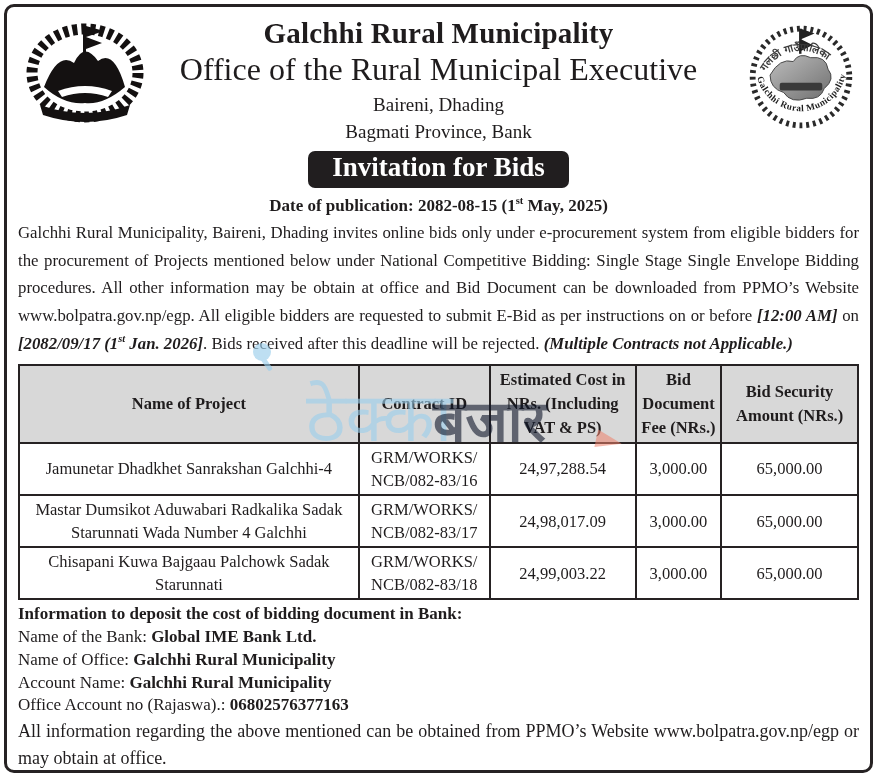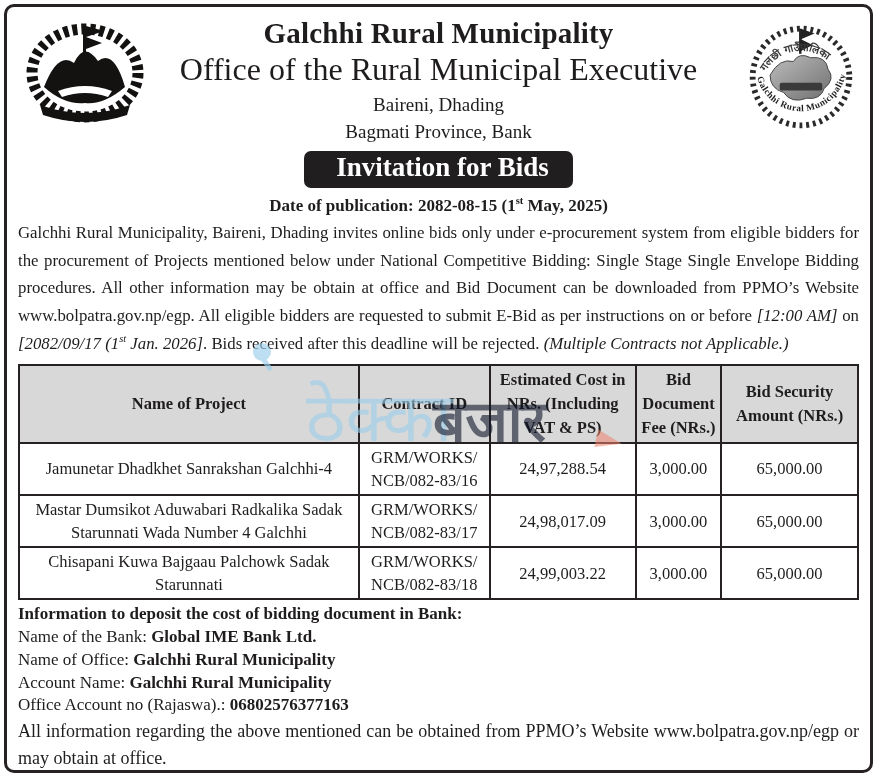--- a/index.html
+++ b/index.html
@@ -6,27 +6,27 @@
   body{font-family:"Liberation Serif","DejaVu Serif",serif;color:#1f1c1d;}
   .page{position:relative;width:877px;height:777px;box-sizing:border-box;overflow:hidden;background:#fff;}
   .frame{position:absolute;left:4px;top:4px;right:4px;bottom:4px;border:3px solid #262223;border-radius:10px;box-sizing:border-box;padding:4px 11px 6px 11px;overflow:hidden;}
   
   .header{position:relative;text-align:center;}
   .logo-left{position:absolute;left:6px;top:4px;width:122px;height:102px;}
   .logo-right{position:absolute;right:0px;top:2px;width:116px;height:116px;}
   .title{font-size:29px;font-weight:bold;margin-top:6px;letter-spacing:.2px;}
   .subtitle{font-size:32px;font-weight:normal;line-height:1.22;}
   .addr{font-size:19px;margin-top:5px;}
-  .banner{display:inline-block;background:#211e1f;color:#fff;font-size:27px;font-weight:bold;padding:1px 24px 5px 32px;border-radius:7px;margin-top:8px;}
+  .banner{display:inline-block;background:#211e1f;color:#fff;font-size:27px;font-weight:bold;padding:1px 24px 5px 24px;border-radius:7px;margin-top:8px;}
   
   .pubdate{text-align:center;font-size:17px;font-weight:bold;margin:7px 0 3px 0;}
   sup{font-size:.62em;}
   
   .intro{font-size:16.8px;line-height:1.66;text-align:justify;margin:1px 0 6px 0;}
-  .bi{font-weight:normal;font-style:italic;margin-top:12px;}
+  .bi{font-weight:bold;font-style:italic;margin-top:12px;}
   
   table.bids{width:100%;border-collapse:collapse;table-layout:fixed;position:relative;z-index:1;}
   table.bids th,table.bids td{border:2px solid #262223;font-size:16.5px;text-align:center;vertical-align:middle;padding:2px 4px;}
   table.bids th{background:#d8d8d8;font-weight:bold;height:64px;line-height:1.45;}
   table.bids td{height:44px;line-height:1.4;}
   .col-project{width:40.5%;} .col-contract{width:15.6%;} .col-cost{width:17.4%;} .col-fee{width:10.2%;} .col-security{width:16.3%;}
   
   .bank{font-size:17px;line-height:1.34;margin-top:3px;}
   .bank .head{font-weight:bold;}
   .bank b{font-weight:bold;}

